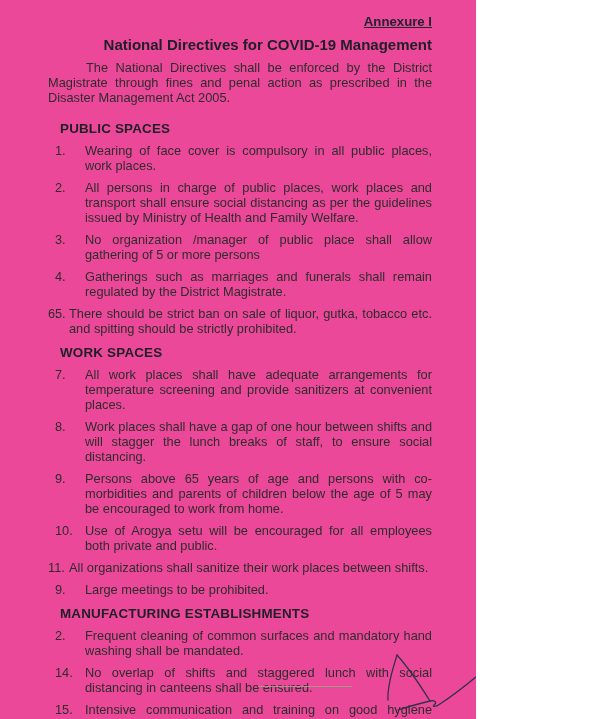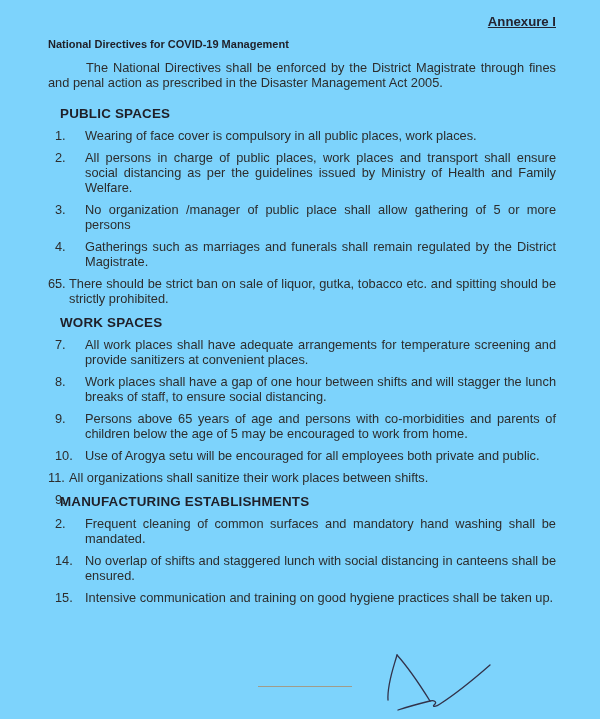--- a/index.html
+++ b/index.html
@@ -3,42 +3,42 @@
 <meta charset="utf-8">
 <style>
   html, body { margin: 0; padding: 0; }
   body {
     width: 600px; height: 719px;
     background: #ffffff;
     font-family: "Liberation Sans", sans-serif;
   }
   .page {
     position: relative;
-    width: 600px; height: 719px;
-    background: #7dd3fc;
+    width: 476px; height: 719px;
+    background: #ec4899;
     color: #2d2d2d;
     overflow: hidden;
   }
   .content {
     padding: 14px 44px 0 48px;
     font-size: 12.8px;
     line-height: 15px;
   }
   .annexure {
     text-align: right;
     font-weight: bold;
     font-size: 13.2px;
     text-decoration: underline;
     color: #232330;
   }
   .doc-title {
     margin-top: 8px;
-    text-align: left;
+    text-align: right;
     font-weight: bold;
-    font-size: 11px;
+    font-size: 15px;
     color: #1f1f28;
   }
   .intro {
     margin: 8px 0 16px 0;
     text-align: justify;
     text-indent: 38px;
   }
   .section-heading {
     margin: 9px 0 0 12px;
     font-weight: bold;
@@ -126,20 +126,21 @@
     <div class="item">
       <span class="num">10.</span>
       <span class="txt">Use of Arogya setu will be encouraged for all employees both private and public.</span>
     </div>
     <div class="item tight">
       <span class="num">11.</span>
       <span class="txt">All organizations shall sanitize their work places between shifts.</span>
     </div>
     <div class="item">
       <span class="num">9.</span>
+      <span class="txt">Large meetings to be prohibited.</span>
     </div>
 
     <div class="section-heading">MANUFACTURING ESTABLISHMENTS</div>
 
     <div class="item">
       <span class="num">2.</span>
       <span class="txt">Frequent cleaning of common surfaces and mandatory hand washing shall be mandated.</span>
     </div>
     <div class="item">
       <span class="num">14.</span>

